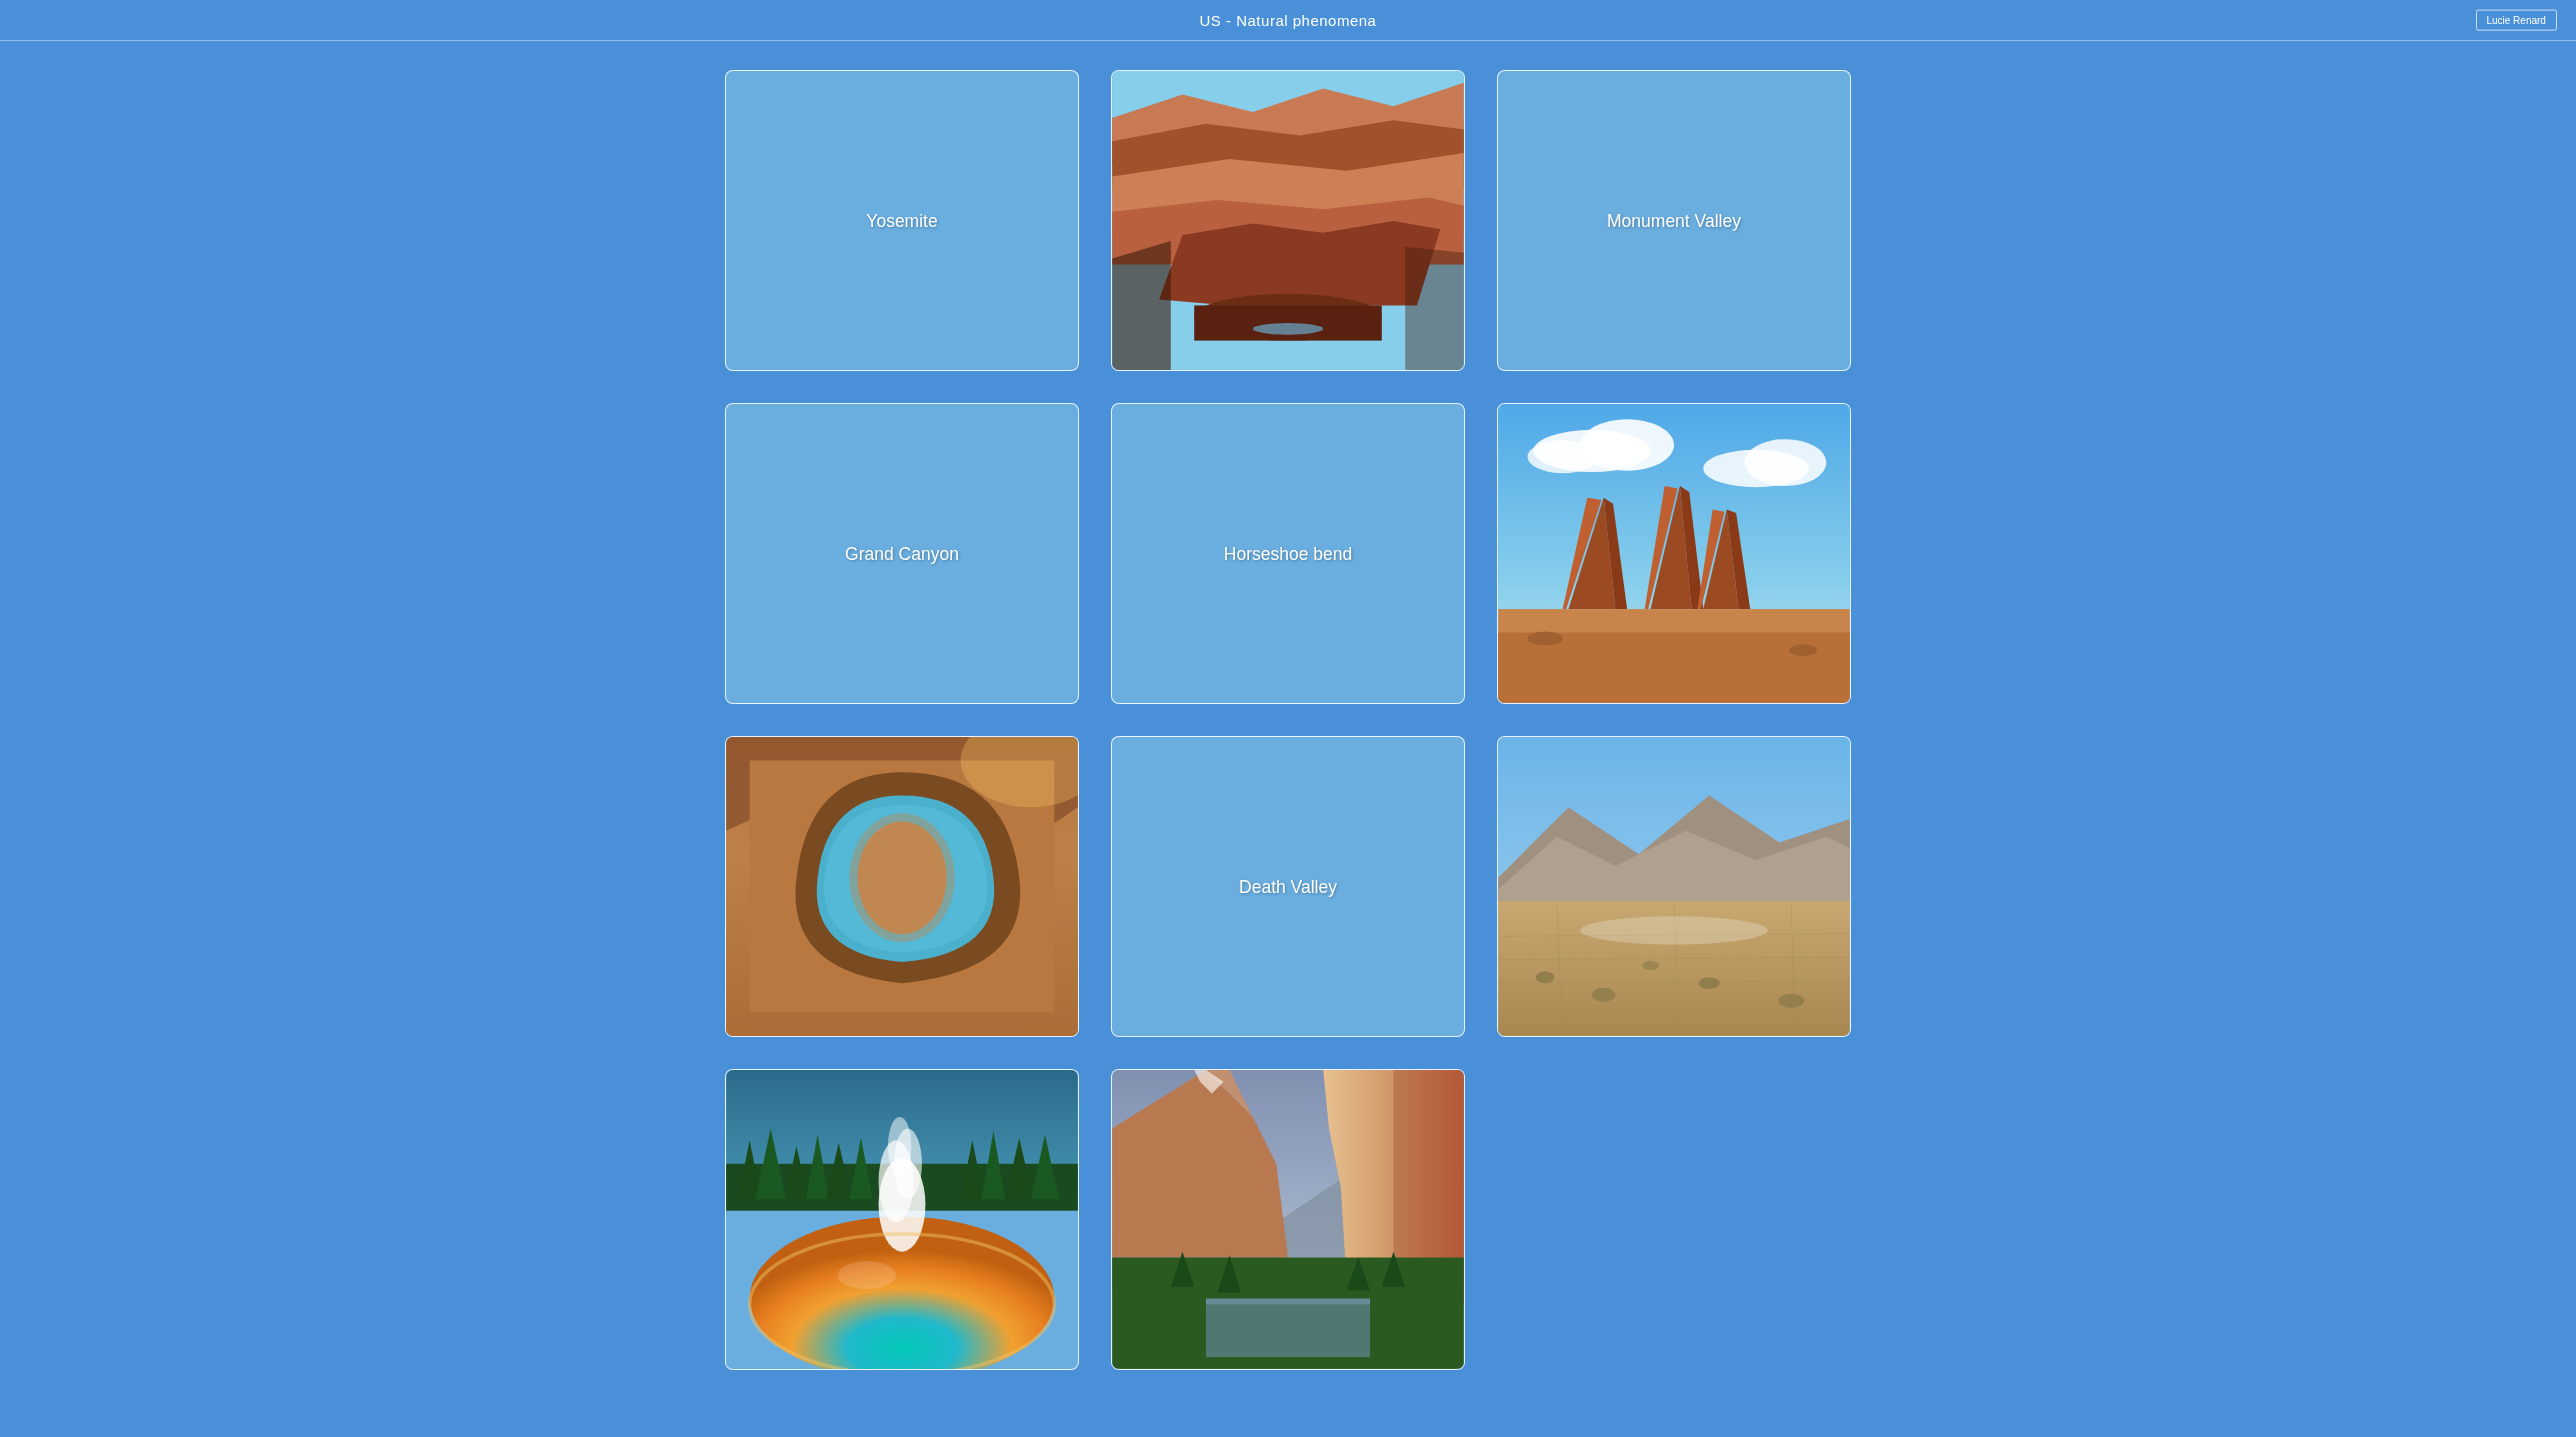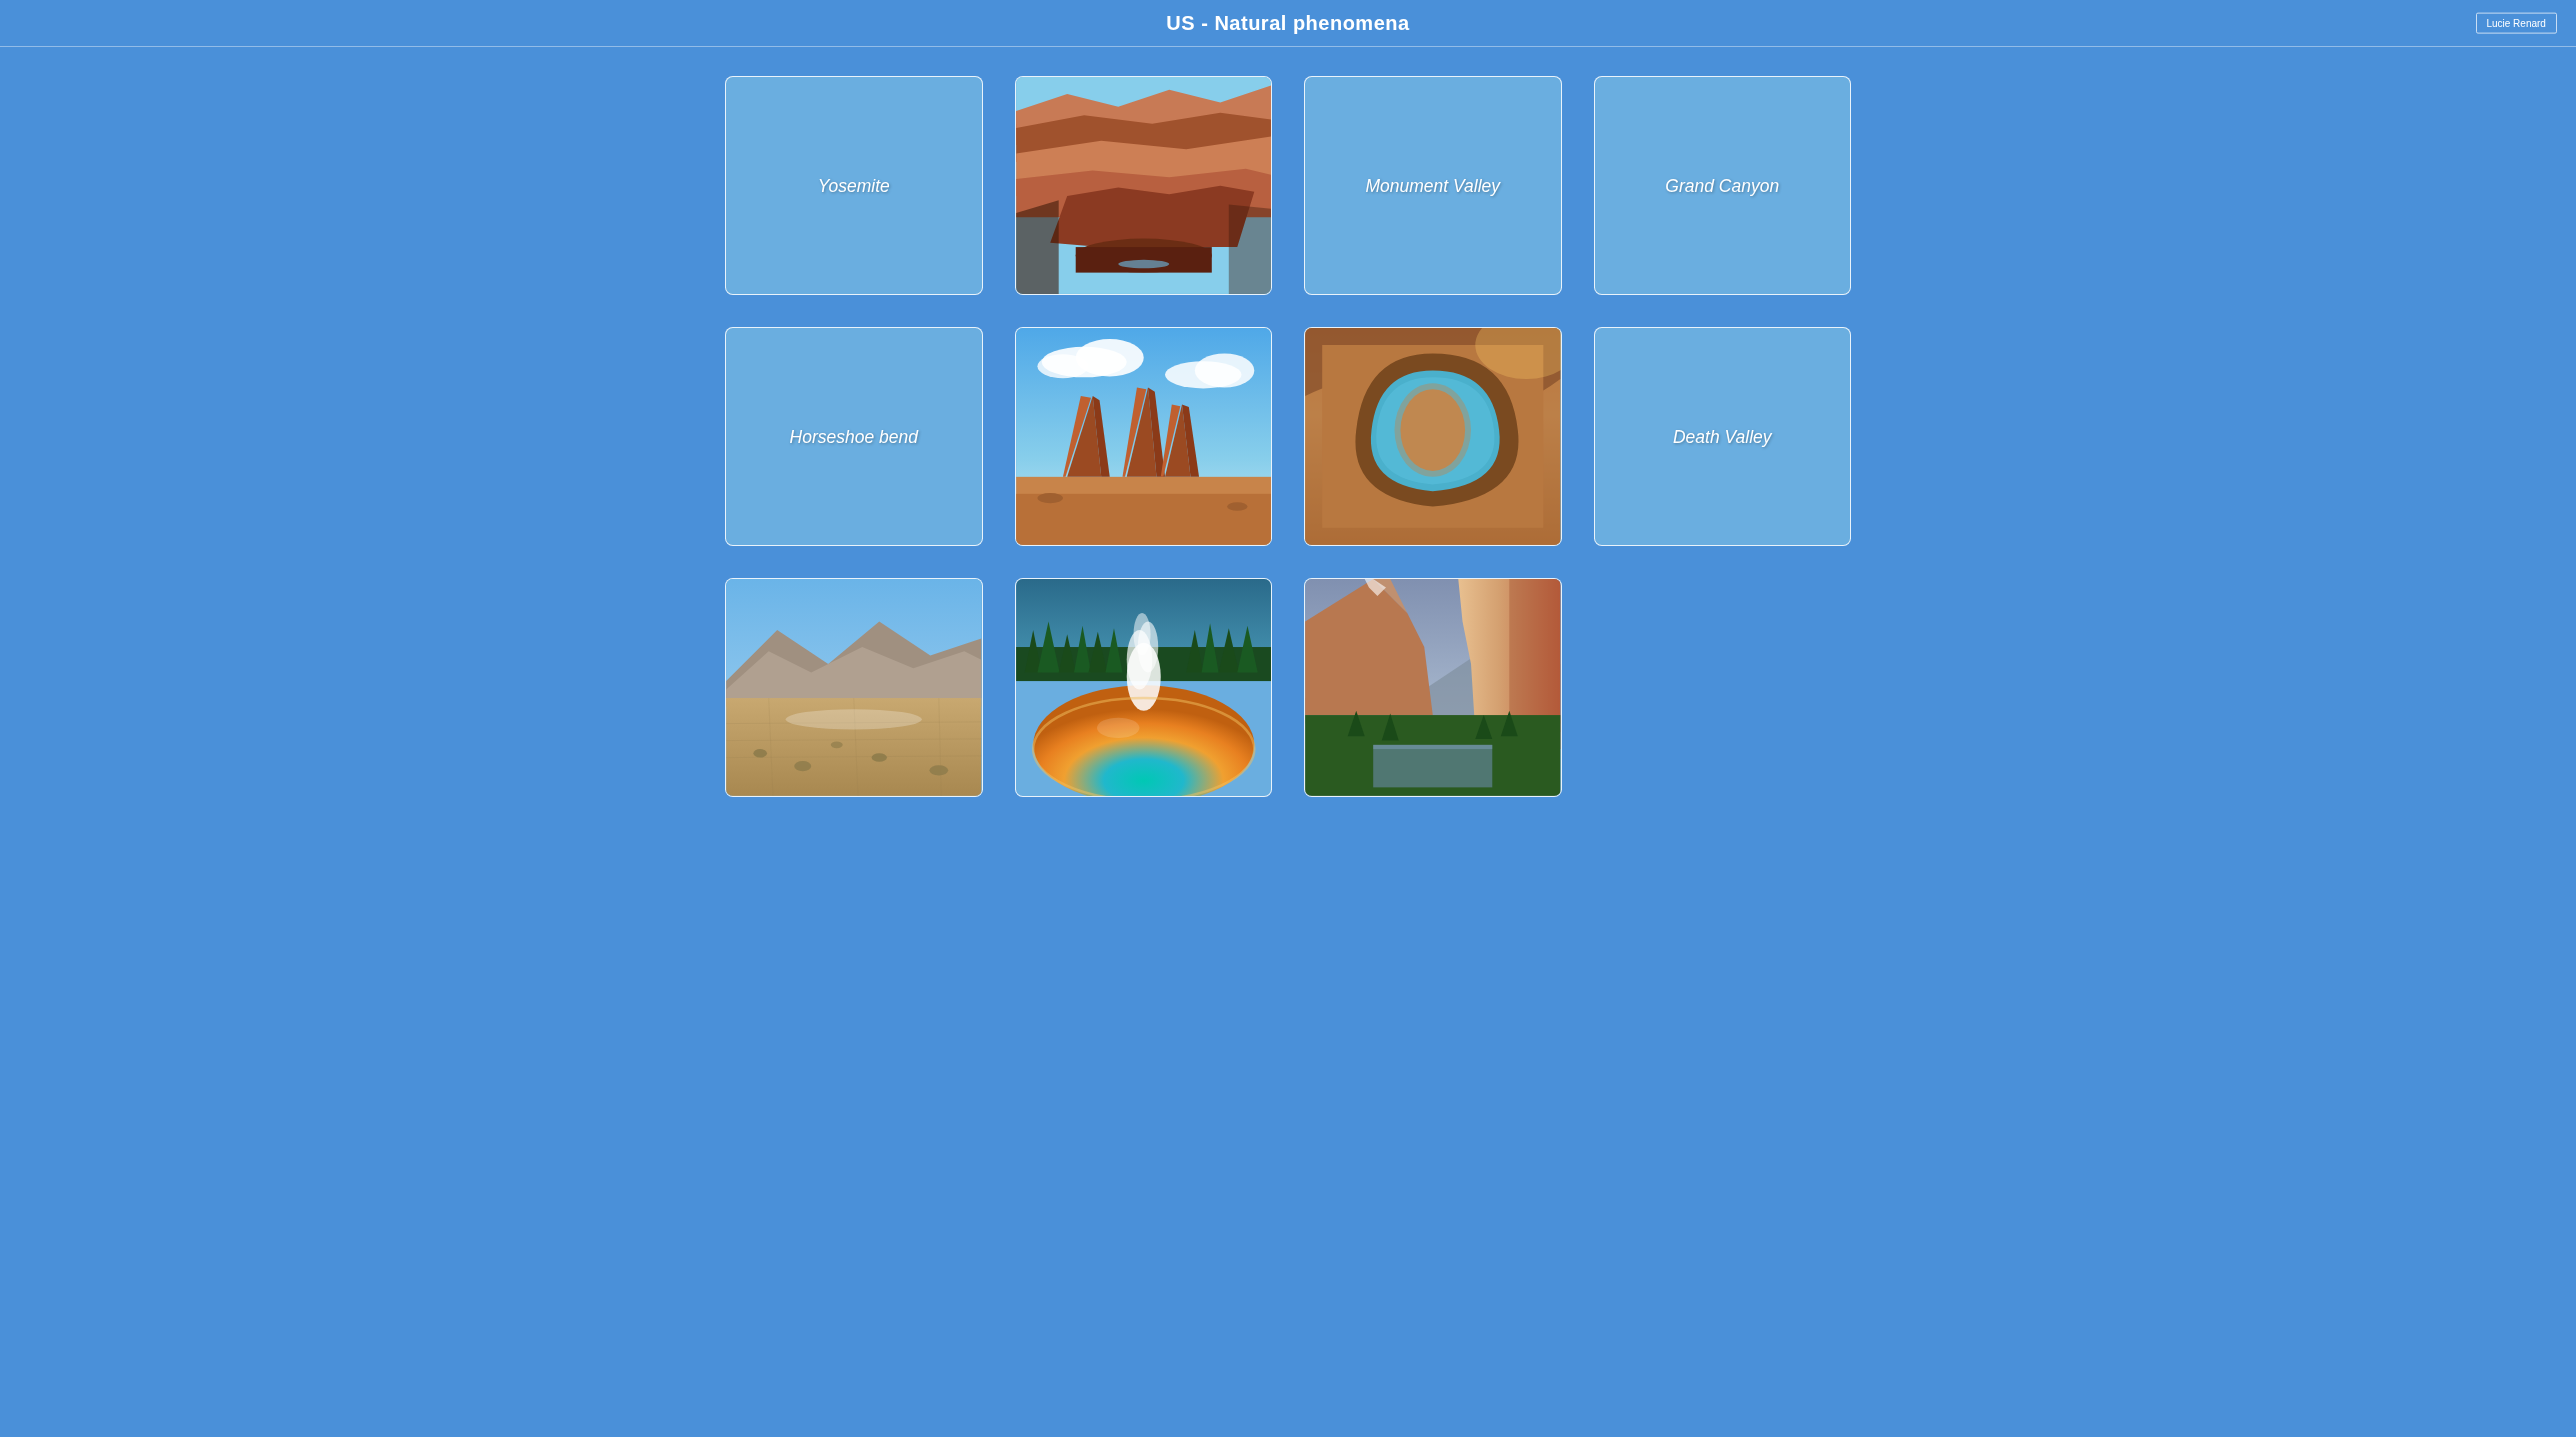--- a/index.html
+++ b/index.html
@@ -16,48 +16,47 @@
       align-items: center;
       justify-content: center;
       padding: 11.7px 19.4px;
       border-bottom: 1px solid rgba(255,255,255,0.4);
       position: relative;
       background-color: #4a90d9;
     }
 
     .header-title {
       color: #fff;
-      font-size: 20px;
-      font-weight: 700;
+      font-size: 15px;
+      font-weight: 400;
       letter-spacing: 0.5px;
     }
 
     .user-button {
       position: absolute;
       right: 19.4px;
       top: 50%;
       transform: translateY(-50%);
       border: 1px solid rgba(255,255,255,0.7);
       color: #fff;
       background: transparent;
       padding: 3.9px 9.7px;
       font-size: 10px;
       cursor: pointer;
       border-radius: 1.9px;
     }
 
     .grid-container {
       display: grid;
-      grid-template-columns: repeat(4, 1fr);
+      grid-template-columns: repeat(3, 1fr);
       grid-template-rows: repeat(3, 1fr);
       gap: 32px;
       padding: 29px 117px;
       max-width: 1360px;
       margin: 0 auto;
-      font-style: italic;
     }
 
     .card {
       border-radius: 7.8px;
       border: 1.9px solid rgba(255,255,255,0.85);
       overflow: hidden;
       aspect-ratio: 1 / 0.85;
       position: relative;
       cursor: pointer;
       background-color: #6aaee0;

